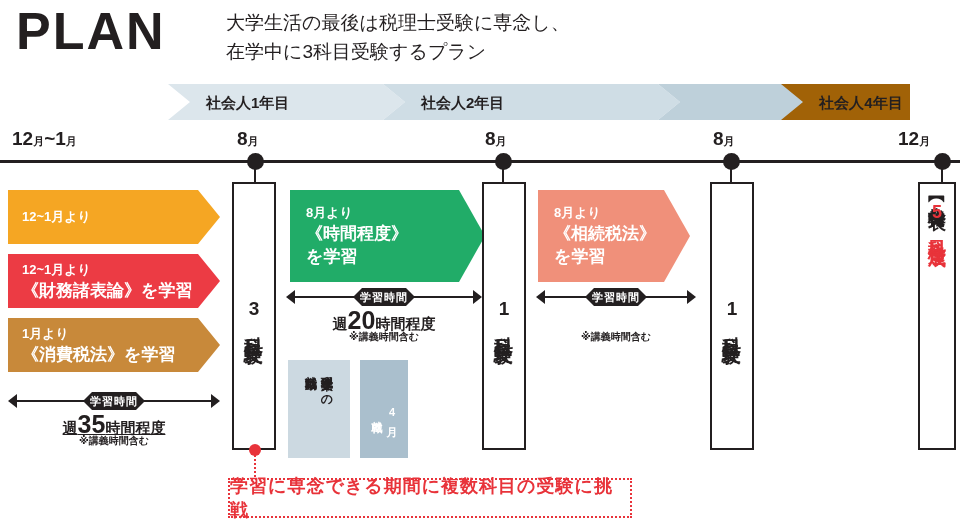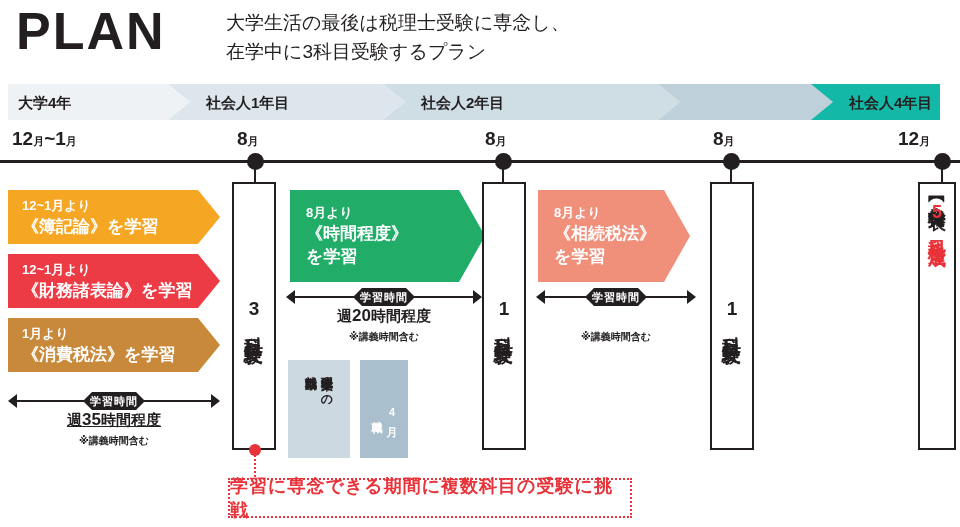--- a/index.html
+++ b/index.html
@@ -90,21 +90,21 @@
     position:absolute;top:0;height:18px;
     background:#231f20;color:#fff;
     font-size:11px;font-weight:bold;letter-spacing:1px;
     display:flex;align-items:center;justify-content:center;
     clip-path:polygon(0% 50%,9px 0%,calc(100% - 9px) 0%,100% 50%,calc(100% - 9px) 100%,9px 100%);
   }
   .hrs{
     position:absolute;text-align:center;font-weight:bold;color:#231f20;
     white-space:nowrap;
   }
-  .hrs .big{font-size:17px;}
+  .hrs .big{font-size:25px;}
   .hrs .sm{font-size:15px;}
   .note{
     position:absolute;text-align:center;font-size:10px;color:#231f20;
     white-space:nowrap;font-weight:bold;
   }
 
   
   .jbox{
     position:absolute;box-sizing:border-box;
     display:flex;align-items:flex-start;justify-content:center;
@@ -141,33 +141,30 @@
 </head>
 <body>
 
 <div class="root">
 
   <div class="hdr-plan">PLAN</div>
   <div class="hdr-sub">大学生活の最後は税理士受験に専念し、
 在学中に3科目受験するプラン</div>
 
   <div class="phaseband">
-    <div class="phase" id="ph0" style="left: 0px; width: 182px; background: rgb(238, 242, 245); clip-path: polygon(0px 0px, 160px 0px, 182px 50%, 160px 100%, 0px 100%);">
-      <div class="plabel" style="left: 10px; top: 10px;">大学4年</div>
-    </div>
     <div class="phase" id="ph1" style="left: 160px; width: 237px; background: rgb(220, 230, 236); clip-path: polygon(0px 0px, 215px 0px, 237px 50%, 215px 100%, 0px 100%, 22px 50%);">
       <div class="plabel" style="left: 38px; top: 10px;">社会人1年目</div>
     </div>
     <div class="phase" id="ph2" style="left: 375px; width: 297px; background: rgb(207, 221, 229); clip-path: polygon(0px 0px, 275px 0px, 297px 50%, 275px 100%, 0px 100%, 22px 50%);">
       <div class="plabel" style="left: 38px; top: 10px;">社会人2年目</div>
     </div>
     <div class="phase" id="ph3" style="left: 650px; width: 187px; background: rgb(190, 208, 218); clip-path: polygon(0px 0px, 165px 0px, 187px 50%, 165px 100%, 0px 100%, 22px 50%);">
       <div class="plabel" style="left: 38px; top: 10px; margin-top: 45px;">社会人3年目</div>
     </div>
-    <div class="phase" id="ph4" style="left: 803px; width: 129px; background: #14b8a6; clip-path: polygon(0px 0px, 100% 0px, 100% 100%, 0px 100%, 22px 50%);">
+    <div class="phase" id="ph4" style="left: 773px; width: 129px; background: #a16207; clip-path: polygon(0px 0px, 100% 0px, 100% 100%, 0px 100%, 22px 50%); font-family: Liberation Mono, monospace;">
       <div class="plabel" style="left: 38px; top: 10px;">社会人4年目</div>
     </div>
   </div>
 
   <div class="axis-line"></div>
 
   <div class="month" id="m0" style="top: 128px; left: 12px;">
     <span class="num">12</span><span class="kan">月</span><span class="num">~1</span><span class="kan">月</span>
   </div>
   <div class="month" id="m1" style="top: 128px; left: 237px;">
@@ -187,21 +184,20 @@
   <div class="dot" id="d2" style="left: 495px;"></div>
   <div class="dot" id="d3" style="left: 723px;"></div>
   <div class="dot" id="d4" style="left: 934px;"></div>
   <div class="stem" id="s1" style="left: 254px;"></div>
   <div class="stem" id="s2" style="left: 502px;"></div>
   <div class="stem" id="s3" style="left: 730px;"></div>
   <div class="stem" id="s4" style="left: 941px;"></div>
 
   <div class="arrow" id="a0" style="left: 8px; top: 190px; width: 212px; height: 54px; background: rgb(245, 166, 35); padding-left: 14px; clip-path: polygon(0px 0px, 190px 0px, 212px 50%, 190px 100%, 0px 100%);">
     <div class="l1">12~1月より</div>
-    <div class="l2">《簿記論》を学習</div>
   </div>
   <div class="arrow" id="a1" style="left: 8px; top: 254px; width: 212px; height: 54px; background: rgb(236, 59, 68); padding-left: 14px; clip-path: polygon(0px 0px, 190px 0px, 212px 50%, 190px 100%, 0px 100%);">
     <div class="l1">12~1月より</div>
     <div class="l2">《財務諸表論》を学習</div>
   </div>
   <div class="arrow" id="a2" style="left: 8px; top: 318px; width: 212px; height: 54px; background: rgb(200, 137, 58); padding-left: 14px; clip-path: polygon(0px 0px, 190px 0px, 212px 50%, 190px 100%, 0px 100%);">
     <div class="l1">1月より</div>
     <div class="l2">《消費税法》を学習</div>
   </div>
 

